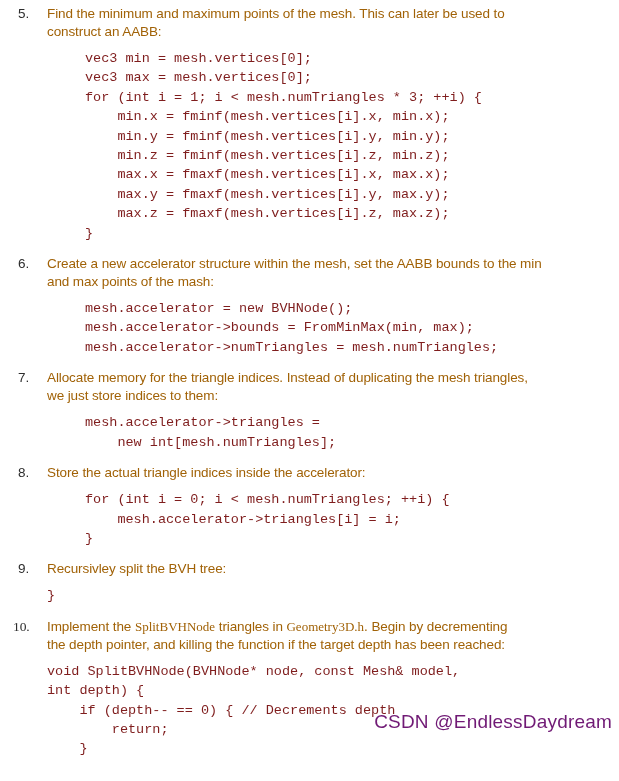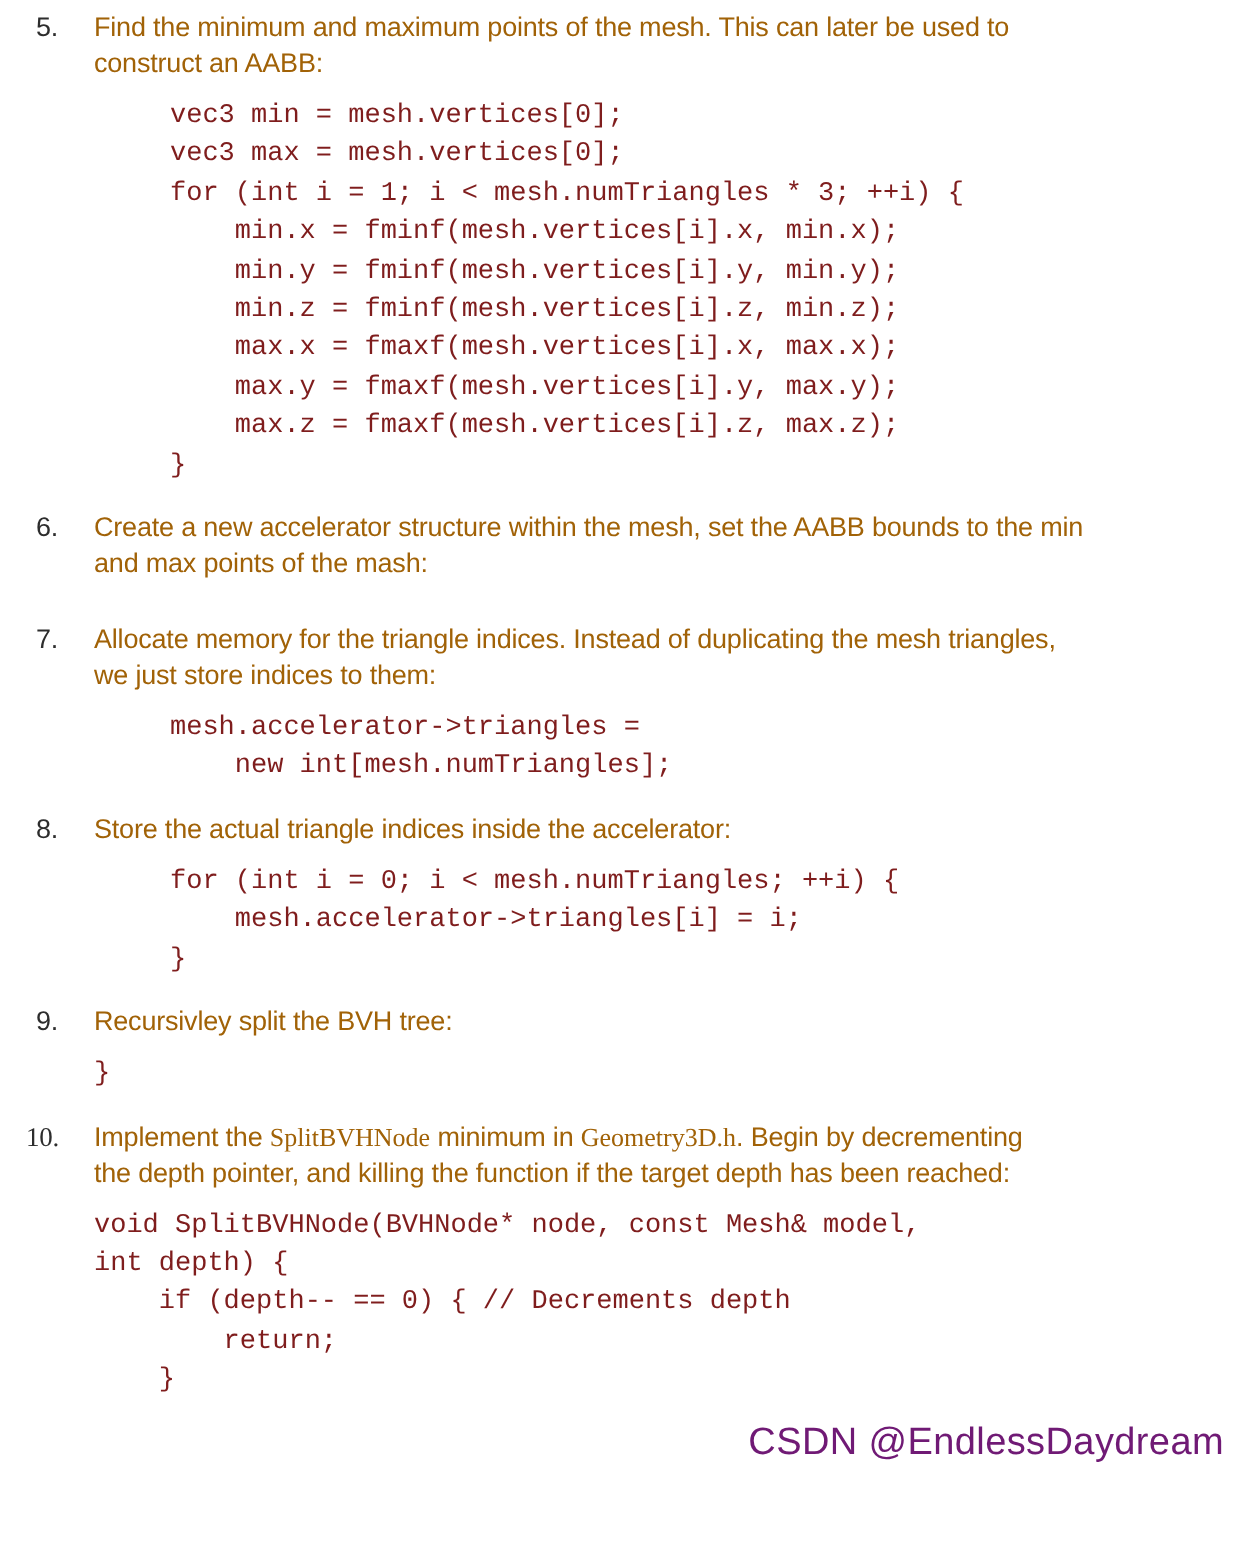--- a/index.html
+++ b/index.html
@@ -94,20 +94,23 @@
     max.z = fmaxf(mesh.vertices[i].z, max.z);
 }</pre>
     </div>
   </div>
 
   <div class="item">
     <div class="num">6.</div>
     <div class="body">
       <p class="text">Create a new accelerator structure within the mesh, set the AABB bounds to the min
 and max points of the mash:</p>
+      <pre class="code indent">mesh.accelerator = new BVHNode();
+mesh.accelerator-&gt;bounds = FromMinMax(min, max);
+mesh.accelerator-&gt;numTriangles = mesh.numTriangles;</pre>
     </div>
   </div>
 
   <div class="item">
     <div class="num">7.</div>
     <div class="body">
       <p class="text">Allocate memory for the triangle indices. Instead of duplicating the mesh triangles,
 we just store indices to them:</p>
       <pre class="code indent">mesh.accelerator-&gt;triangles =
     new int[mesh.numTriangles];</pre>
@@ -128,21 +131,21 @@
     <div class="num">9.</div>
     <div class="body">
       <p class="text">Recursivley split the BVH tree:</p>
       <pre class="code">}</pre>
     </div>
   </div>
 
   <div class="item ten">
     <div class="num">10.</div>
     <div class="body">
-      <p class="text"><span>Implement the </span><span class="mono">SplitBVHNode</span><span> minimum in </span><span class="mono">Geometry3D.h</span><span>. Begin by decrementing
+      <p class="text"><span>Implement the </span><span class="mono">SplitBVHNode</span><span> triangles in </span><span class="mono">Geometry3D.h</span><span>. Begin by decrementing
 the depth pointer, and killing the function if the target depth has been reached:</span></p>
       <pre class="code">void SplitBVHNode(BVHNode* node, const Mesh&amp; model,
 int depth) {
     if (depth-- == 0) { // Decrements depth
         return;
     }</pre>
     </div>
   </div>
 
   <div class="watermark">CSDN @EndlessDaydream</div>

